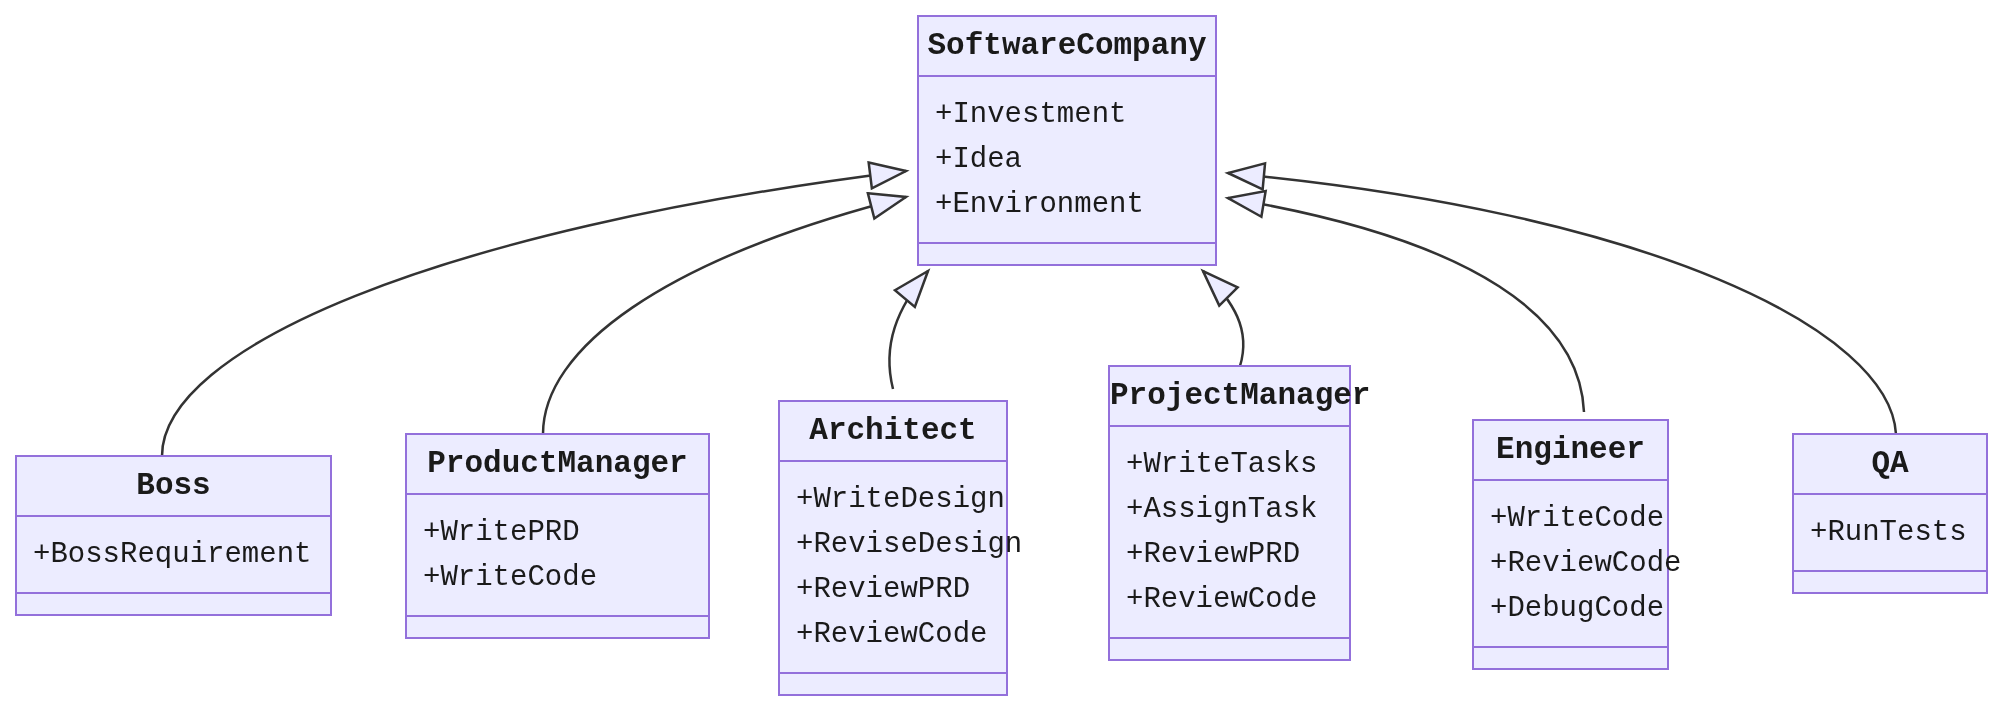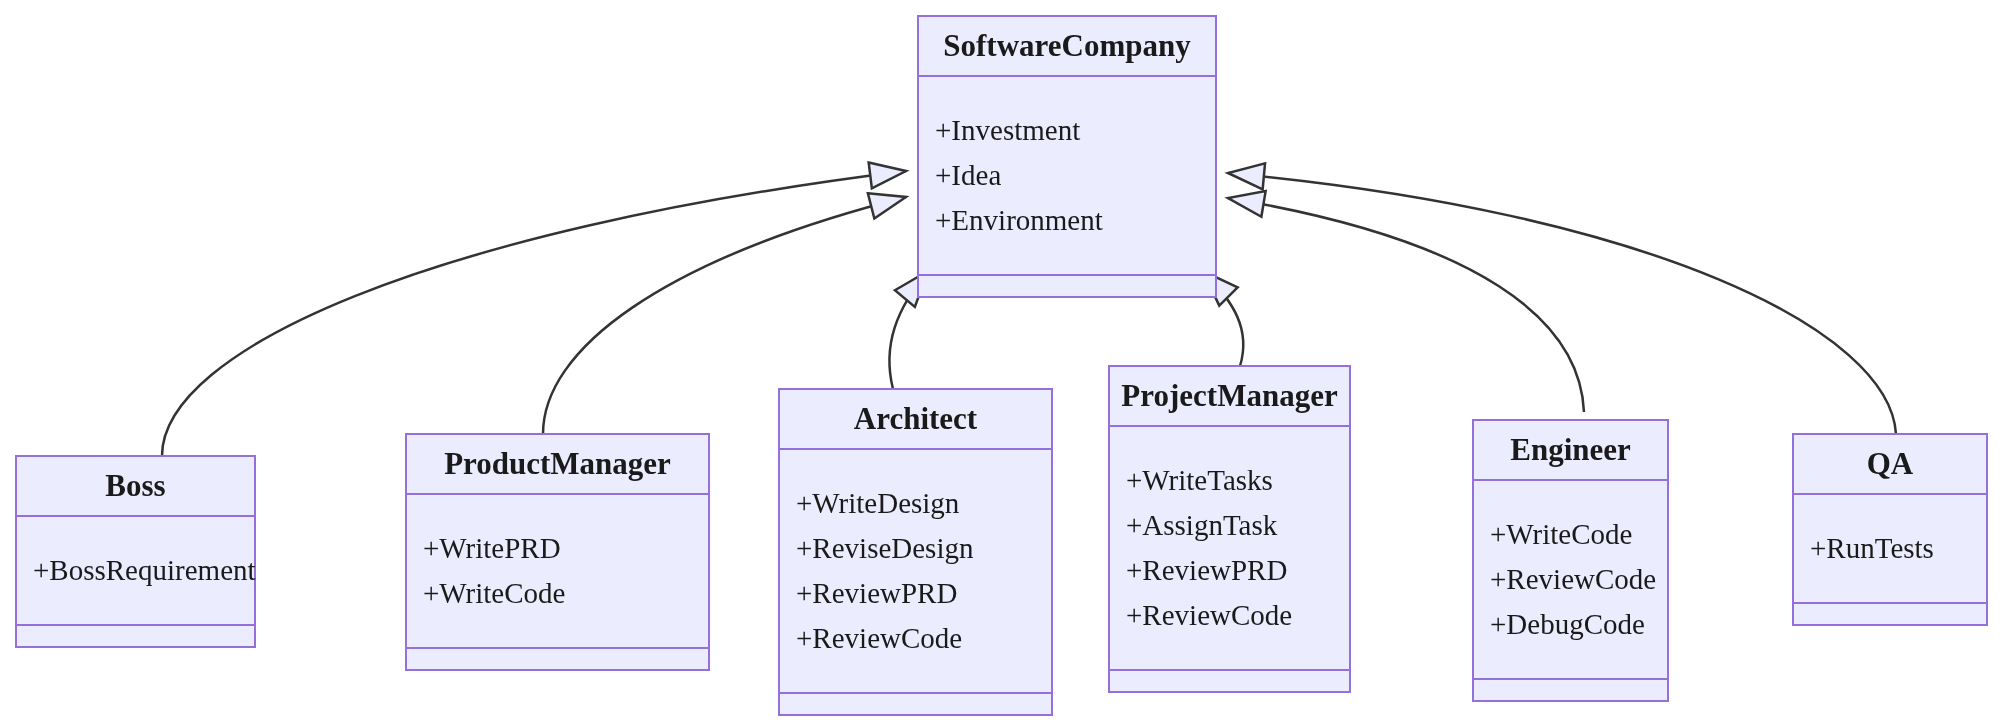--- a/index.html
+++ b/index.html
@@ -6,52 +6,52 @@
     --node-fill:#ECECFF;
     --node-border:#9370DB;
     --edge:#333333;
     --text:#1a1a1a;
     --background:#ffffff;
   }
   html,body{margin:0;padding:0;background:var(--background);}
   #diagram{
     position:relative;
     width:2003px;height:722px;
-    font-family:Liberation Serif, serif;
+    font-family:Liberation Mono, monospace;
     color:var(--text);
     overflow:hidden;
   }
   #edges{position:absolute;left:0;top:0;width:2003px;height:722px;}
   #edges path{fill:none;stroke:var(--edge);stroke-width:2.5px;}
   #edges .arrowhead{fill:var(--node-fill);stroke:var(--edge);stroke-width:2.5px;}
   .cls{
     position:absolute;
     background:var(--node-fill);
     border:2px solid var(--node-border);
     box-sizing:border-box;
   }
   .cls-title{
     height:58px;line-height:58px;
     text-align:center;
     font-weight:bold;font-size:31px;
     border-bottom:2px solid var(--node-border);
     white-space:nowrap;
   }
   .cls-attrs{
-    padding:31px 16px;
+    padding:15px 16px;
     font-size:29px;line-height:45px;
     border-bottom:2px solid var(--node-border);
   }
   .attr{white-space:nowrap;}
   .cls-methods{height:20px;}
   
   #cls-softwarecompany{left:917px;top:15px;width:300px;}
-  #cls-boss{left:15px;top:455px;width:241px;}
+  #cls-boss{left:15px;top:455px;width:317px;}
   #cls-productmanager{left:405px;top:433px;width:305px;}
-  #cls-architect{left:778px;top:388px;width:275px;}
+  #cls-architect{left:778px;top:400px;width:230px;}
   #cls-projectmanager{left:1108px;top:365px;width:243px;}
   #cls-engineer{left:1472px;top:411px;width:197px;margin-top:8px;}
   #cls-qa{left:1792px;top:433px;width:196px;}
 </style>
 </head>
 <body>
 
 <div id="diagram">
 
   <svg id="edges" viewBox="0 0 2003 722" xmlns="http://www.w3.org/2000/svg">

